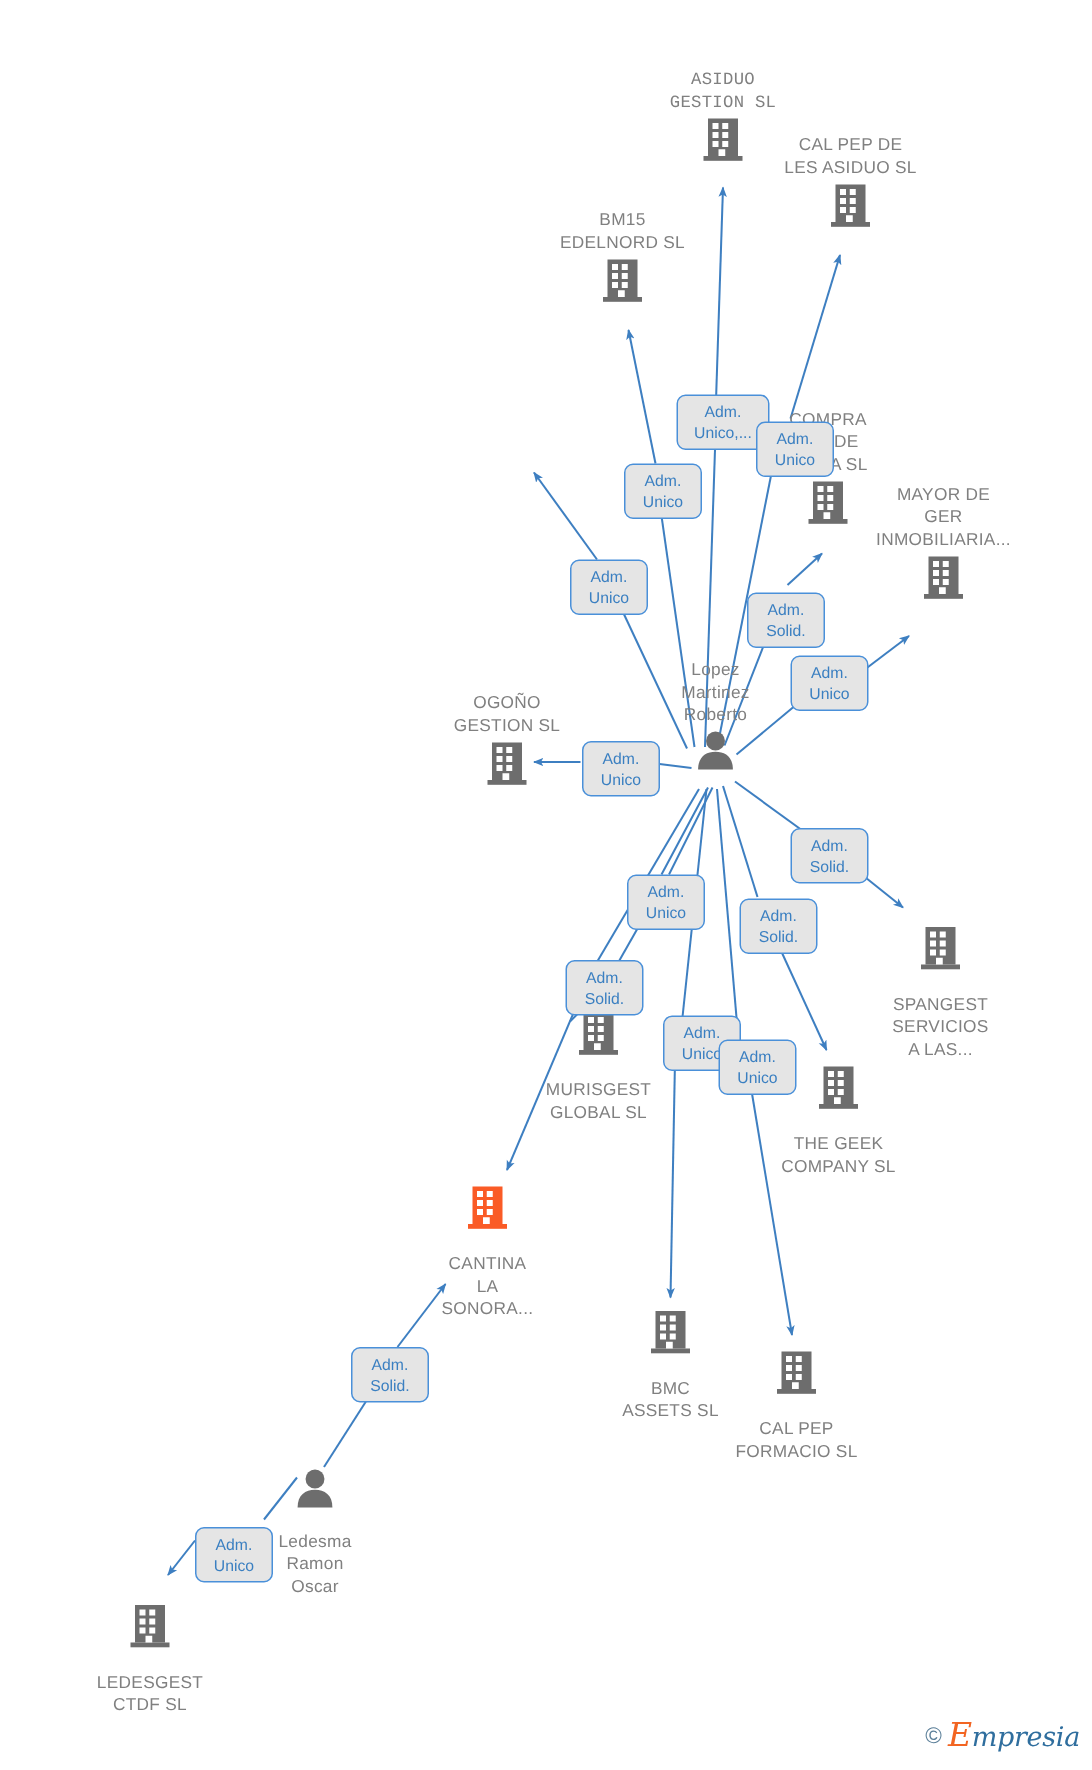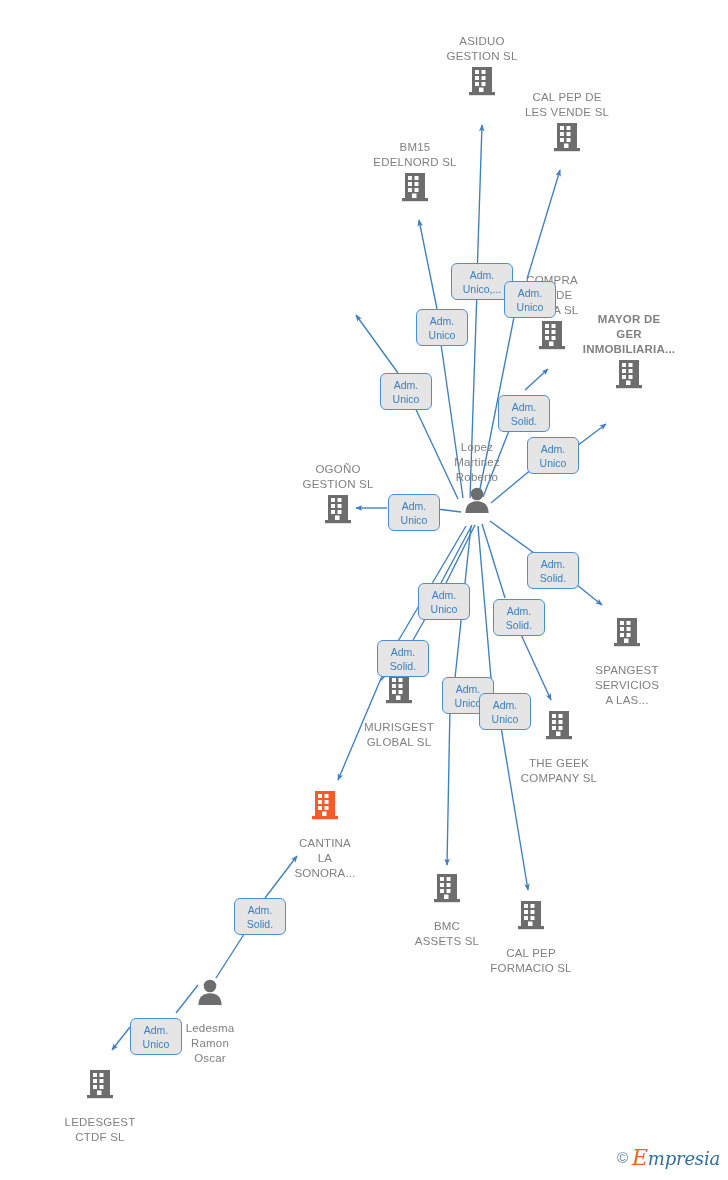--- a/index.html
+++ b/index.html
@@ -151,21 +151,21 @@
       <line x1="500" y1="721" x2="528" y2="890" marker-end="url(#arrow)"></line>
 
       <line x1="216" y1="978" x2="248" y2="928"></line>
       <line x1="265" y1="898" x2="297" y2="856" marker-end="url(#arrow)"></line>
 
       <line x1="198" y1="985" x2="176" y2="1013"></line>
       <line x1="130" y1="1027" x2="112" y2="1050" marker-end="url(#arrow)"></line>
     </g>
   </svg>
 
-  <div class="node cap-above" style="left:482px; top:34px;">
+  <div class="node cap-above" style="left:482px; top:46px;font-family:Liberation Mono, monospace;">
     <span class="caption">ASIDUO
 GESTION  SL</span>
     <span class="glyph">
       <svg width="30" height="32" viewBox="0 0 30 32">
           <g fill="#6d6d6d">
             <rect x="5" y="2" width="20" height="25"></rect>
             <rect x="2" y="27" width="26" height="3.2"></rect>
           </g>
           <g fill="#ffffff">
             <rect x="8" y="5" width="4" height="4"></rect>
@@ -175,21 +175,21 @@
             <rect x="8" y="17" width="4" height="4"></rect>
             <rect x="14.5" y="17" width="4" height="4"></rect>
             <rect x="12" y="22.5" width="4.5" height="4.5"></rect>
           </g>
         </svg>
     </span>
   </div>
 
   <div class="node cap-above" style="left:567px; top:90px;">
     <span class="caption">CAL PEP DE
-LES VENDE  SL</span>
+LES ASIDUO  SL</span>
     <span class="glyph">
       <svg width="30" height="32" viewBox="0 0 30 32">
           <g fill="#6d6d6d">
             <rect x="5" y="2" width="20" height="25"></rect>
             <rect x="2" y="27" width="26" height="3.2"></rect>
           </g>
           <g fill="#ffffff">
             <rect x="8" y="5" width="4" height="4"></rect>
             <rect x="14.5" y="5" width="4" height="4"></rect>
             <rect x="8" y="11" width="4" height="4"></rect>
@@ -241,21 +241,21 @@
             <rect x="8" y="11" width="4" height="4"></rect>
             <rect x="14.5" y="11" width="4" height="4"></rect>
             <rect x="8" y="17" width="4" height="4"></rect>
             <rect x="14.5" y="17" width="4" height="4"></rect>
             <rect x="12" y="22.5" width="4.5" height="4.5"></rect>
           </g>
         </svg>
     </span>
   </div>
 
-  <div class="node cap-above" style="left:629px; top:312px;font-weight:bold;">
+  <div class="node cap-above" style="left:629px; top:323px;">
     <span class="caption">MAYOR DE
 GER
 INMOBILIARIA...</span>
     <span class="glyph">
       <svg width="30" height="32" viewBox="0 0 30 32">
           <g fill="#6d6d6d">
             <rect x="5" y="2" width="20" height="25"></rect>
             <rect x="2" y="27" width="26" height="3.2"></rect>
           </g>
           <g fill="#ffffff">

